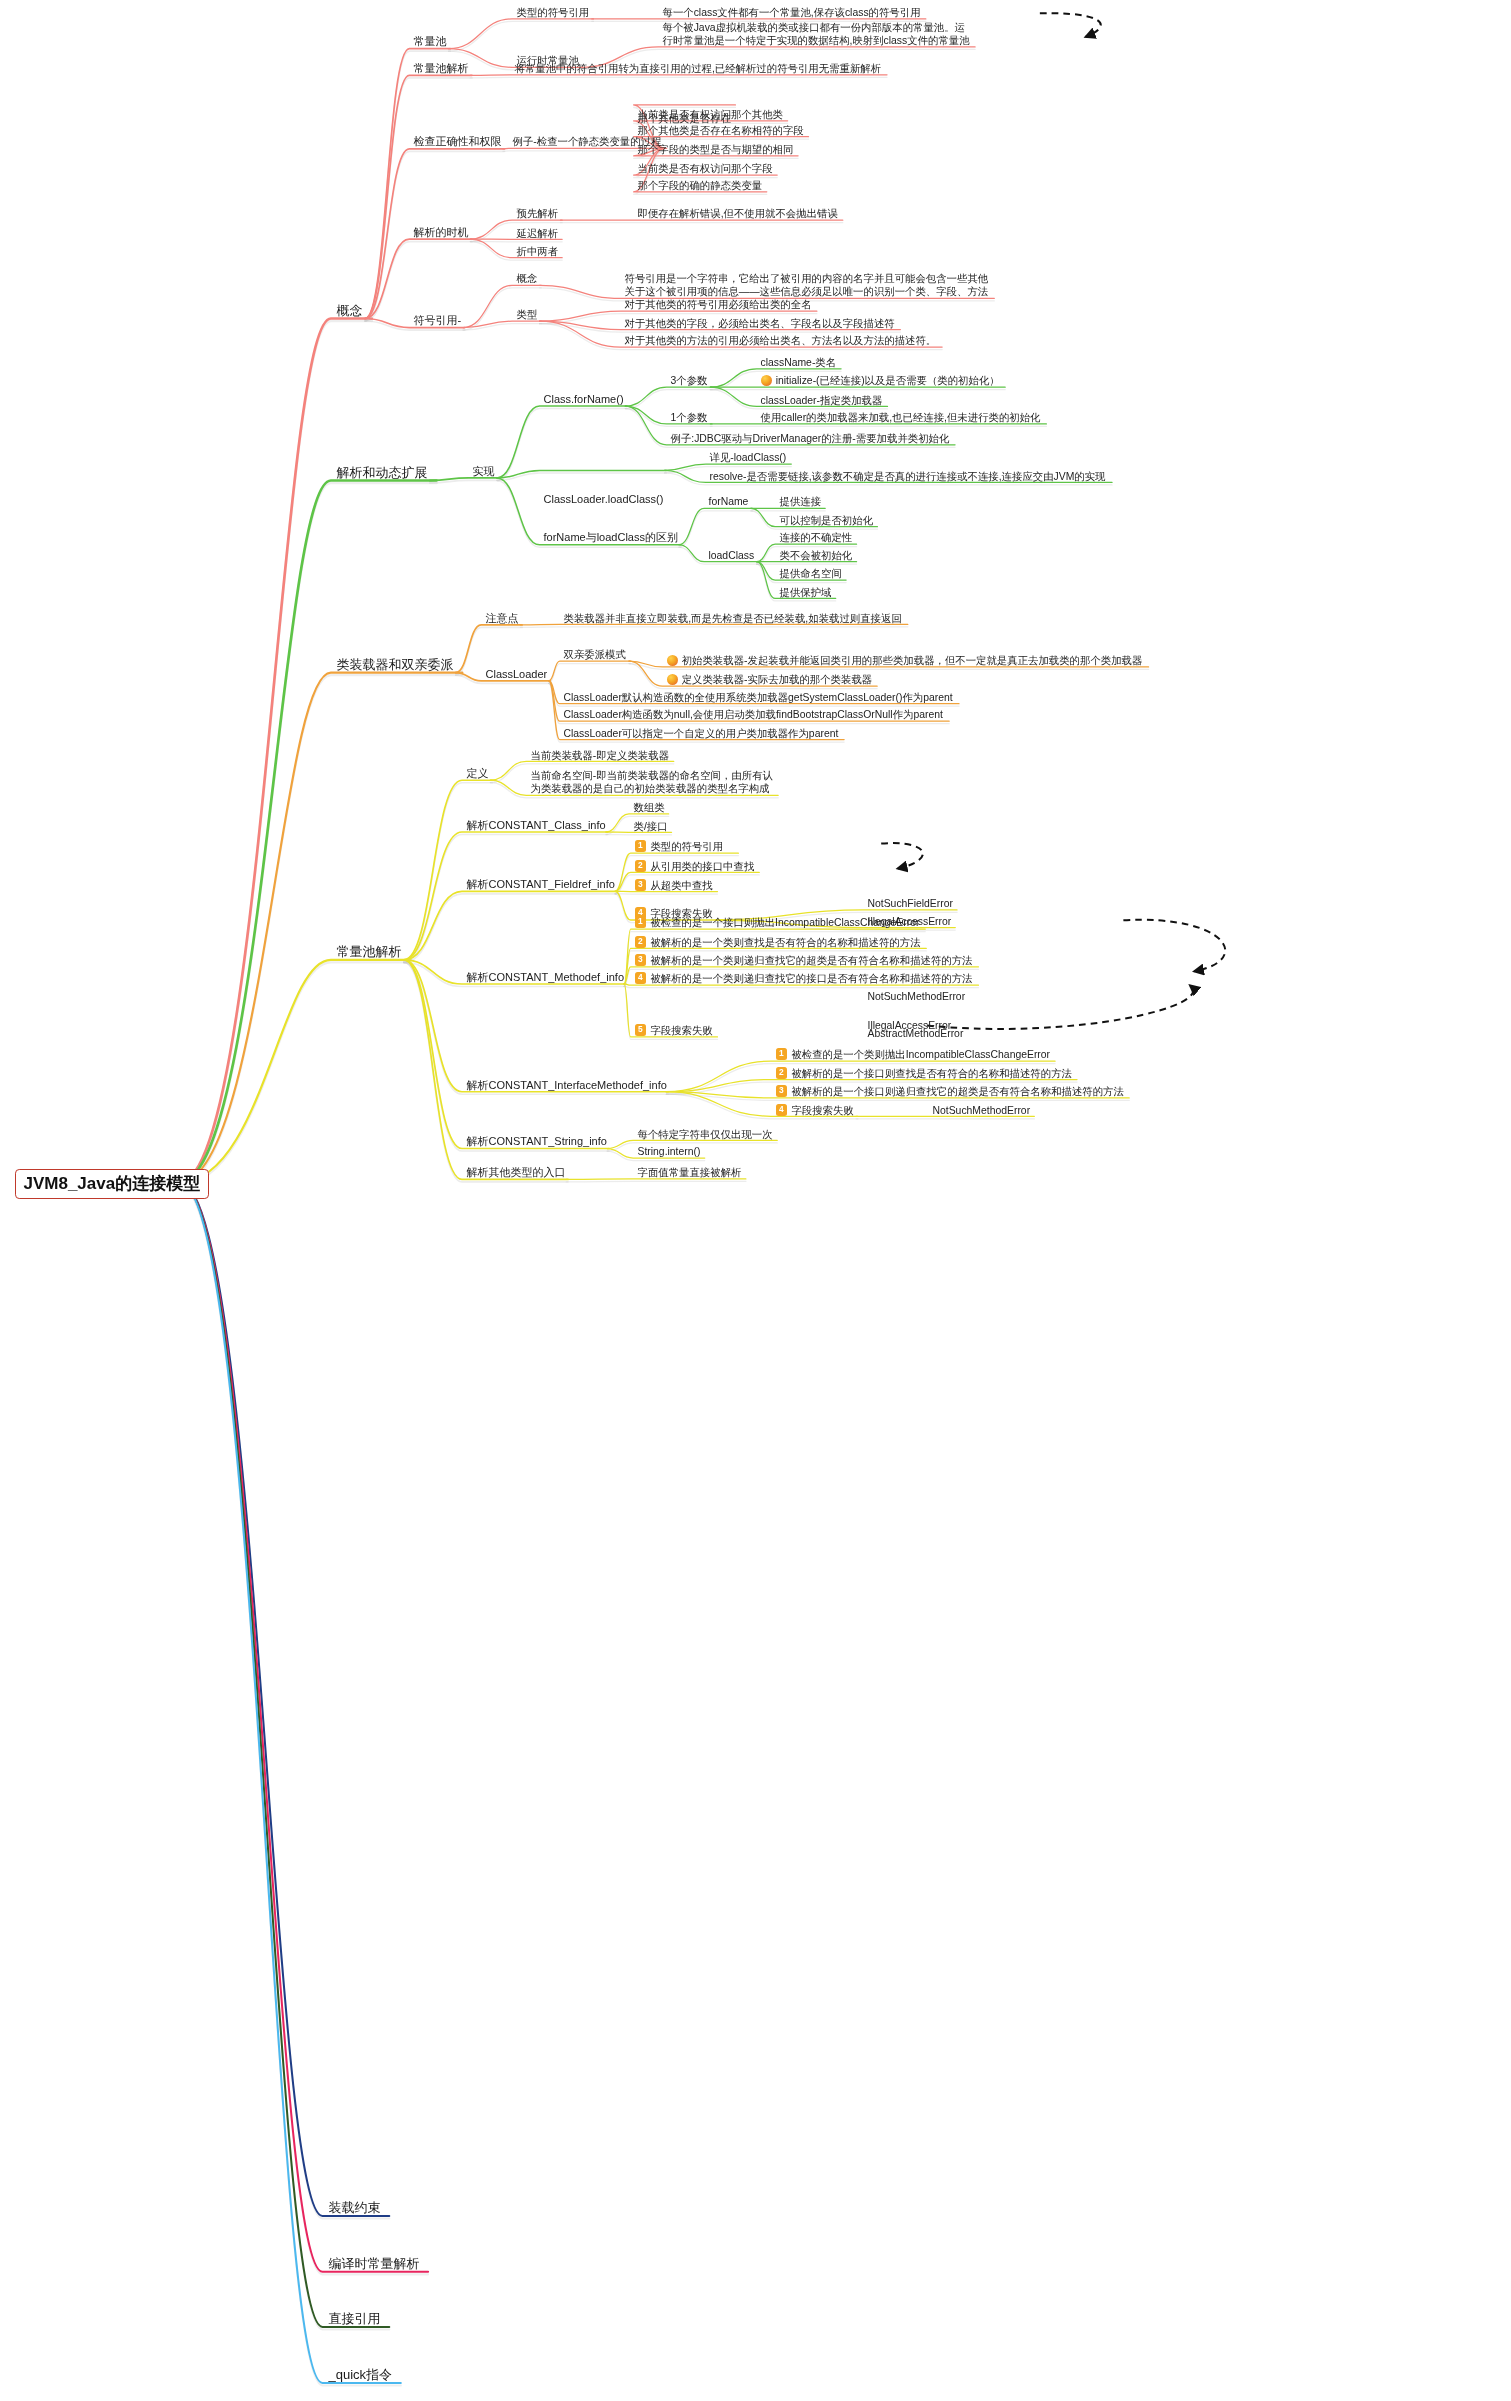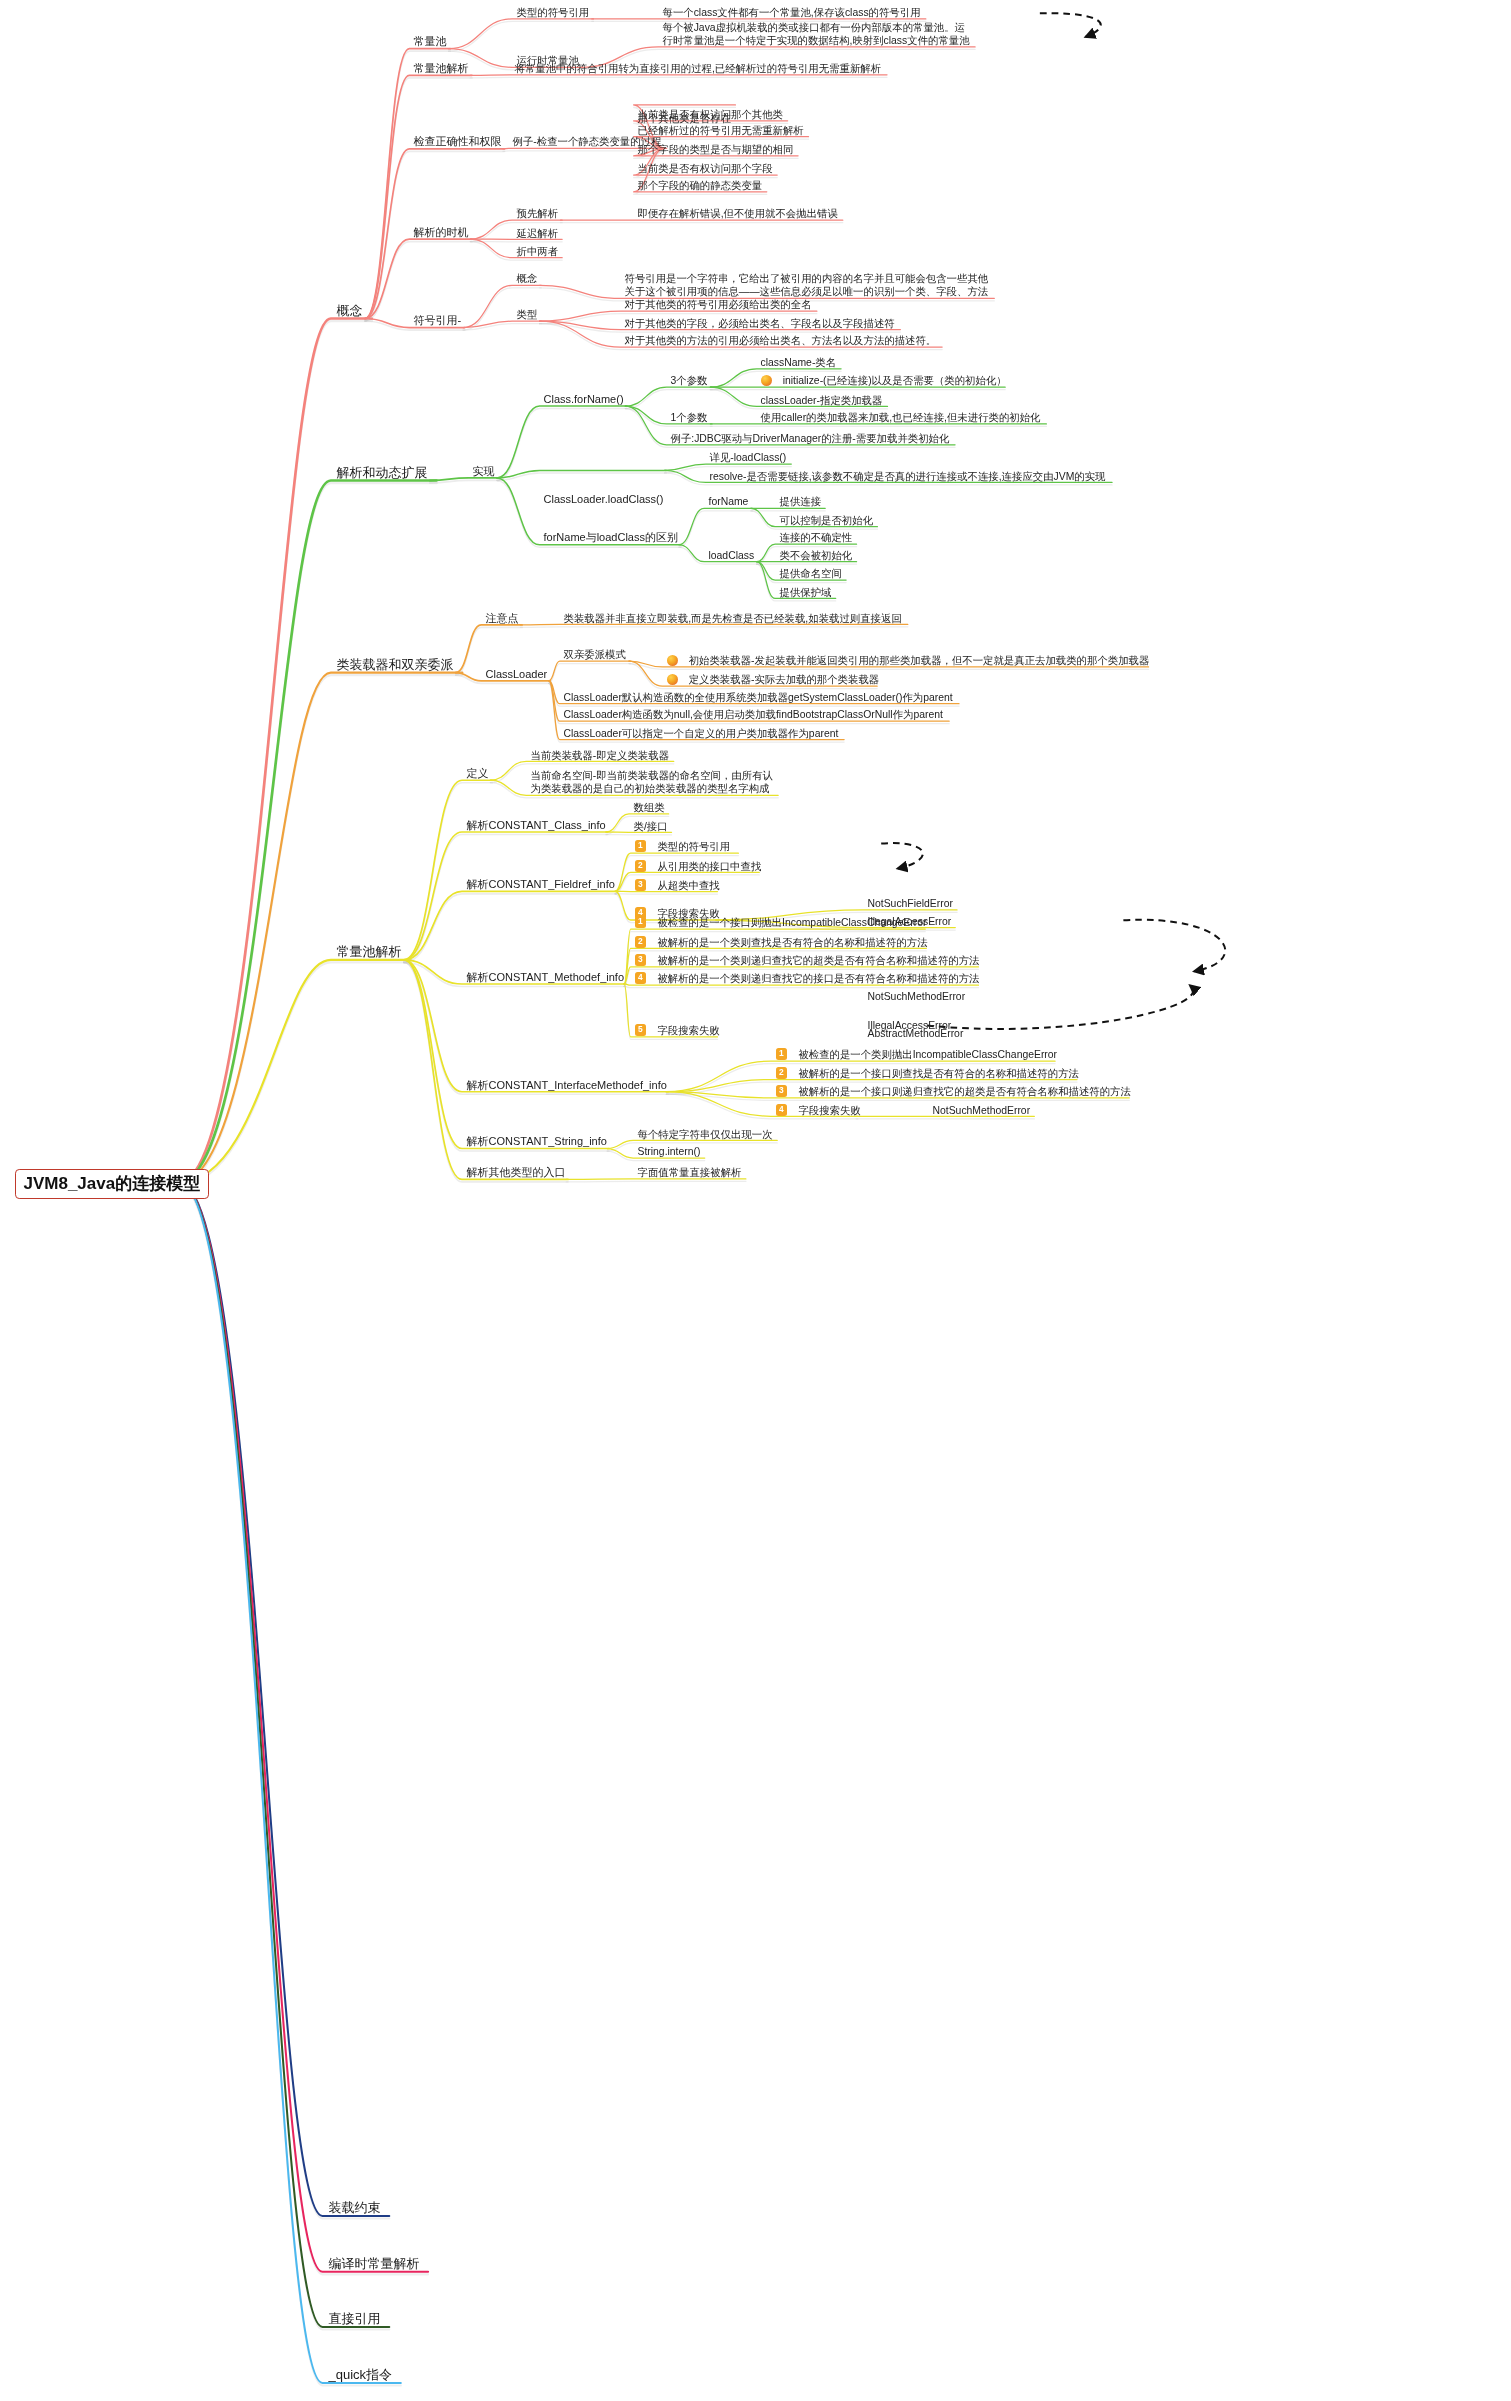--- a/index.html
+++ b/index.html
@@ -67,21 +67,21 @@
     font-family: "Liberation Sans", sans-serif;
   }
   .marker-dot {
     display: inline-block;
     width: 11px; height: 11px;
     border-radius: 50%;
     background: radial-gradient(circle at 35% 30%, #ffd24d 0%, #f5a623 45%, #e2562a 100%);
     margin-right: 4.2px;
     vertical-align: -0.8px;
   }
-  .inline-row { display: flex; align-items: center; gap: 7px; }
+  .inline-row { display: flex; align-items: center; }
 </style>
 </head>
 <body>
 
 <div id="canvas">
   <svg id="edges" viewBox="0 0 1809 2875">
       <path d="M 214.6875 1418.625 C 314.409375 1418.625, 336 384.375, 396 384.375 L 445 384.375" fill="none" stroke="#cfcfcf" stroke-width="3.2" stroke-linecap="round" opacity="0.35"></path>
       <path d="M 214.6875 1415.625 C 314.409375 1415.625, 336 381.375, 396 381.375 L 445 381.375" fill="none" stroke="#f4827c" stroke-width="3.2" stroke-linecap="round"></path>
       <path d="M 214.6875 1418.625 C 314.409375 1418.625, 336 578.375, 396 578.375 L 522.5 578.375" fill="none" stroke="#cfcfcf" stroke-width="3.2" stroke-linecap="round" opacity="0.35"></path>
       <path d="M 214.6875 1415.625 C 314.409375 1415.625, 336 575.375, 396 575.375 L 522.5 575.375" fill="none" stroke="#5ec447" stroke-width="3.2" stroke-linecap="round"></path>
@@ -293,21 +293,21 @@
   <div class="node l3 multiline" style="left:660px; top:20px;">每个被Java虚拟机装载的类或接口都有一份内部版本的常量池。运
 行时常量池是一个特定于实现的数据结构,映射到class文件的常量池</div>
 
   <div class="node l2" style="left:411px; top:61px;">常量池解析</div>
   <div class="node l3" style="left:512px; top:61px;">将常量池中的符合引用转为直接引用的过程,已经解析过的符号引用无需重新解析</div>
 
   <div class="node l2" style="left:411px; top:134px;">检查正确性和权限</div>
   <div class="node l3" style="left:510px; top:134px;">例子-检查一个静态类变量的过程</div>
   <div class="node l3" style="left:635px; top:91px;margin-top:20px;">那个其他类是否存在</div>
   <div class="node l3" style="left:635px; top:107px;">当前类是否有权访问那个其他类</div>
-  <div class="node l3" style="left:635px; top:123px;">已经解析过的符号引用无需重新解析</div>
+  <div class="node l3" style="left:635px; top:123px;">那个其他类是否存在名称相符的字段</div>
   <div class="node l3" style="left:635px; top:142px;">那个字段的类型是否与期望的相同</div>
   <div class="node l3" style="left:635px; top:161px;">当前类是否有权访问那个字段</div>
   <div class="node l3" style="left:635px; top:178px;">那个字段的确的静态类变量</div>
 
   <div class="node l2" style="left:411px; top:225px;">解析的时机</div>
   <div class="node l3" style="left:514px; top:206px;">预先解析</div>
   <div class="node l3" style="left:635px; top:206px;">即便存在解析错误,但不使用就不会抛出错误</div>
   <div class="node l3" style="left:514px; top:226px;">延迟解析</div>
   <div class="node l3" style="left:514px; top:244px;">折中两者</div>
 

